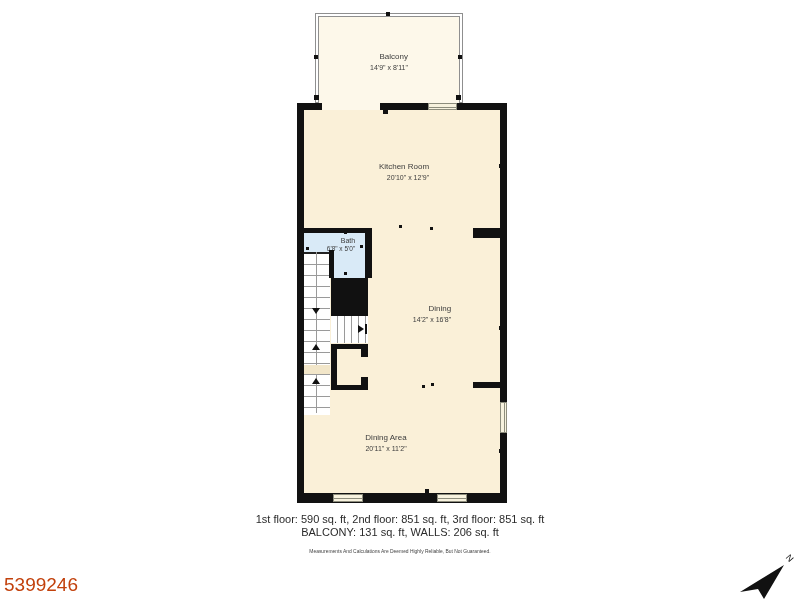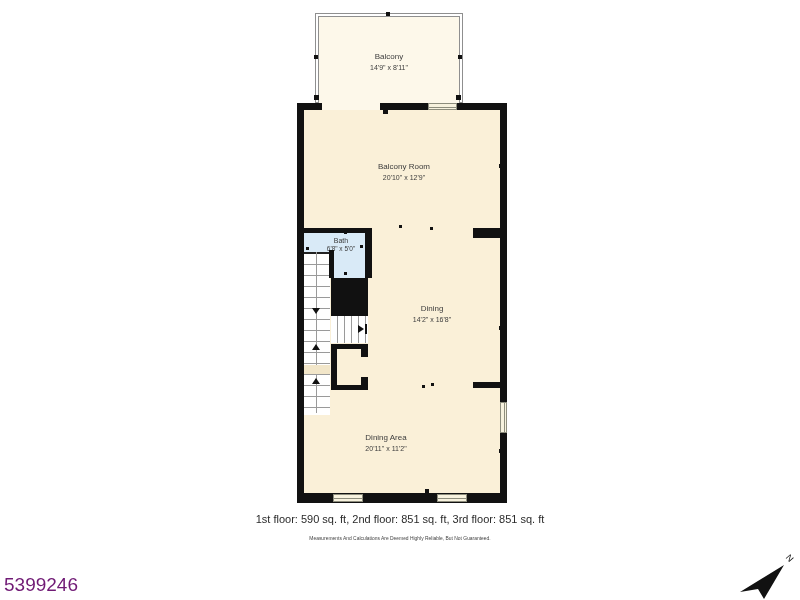--- a/index.html
+++ b/index.html
@@ -4,21 +4,21 @@
 <style>
   html,body{margin:0;padding:0;}
   #canvas{
     position:relative;width:800px;height:600px;background:#ffffff;
     font-family:"Liberation Sans","DejaVu Sans",sans-serif;overflow:hidden;
   }
   .wall{position:absolute;background:#111111;}
   .tick{position:absolute;background:#111111;}
   .floor{position:absolute;background:#faf0d8;}
   .room-label{
-    position:absolute;text-align:center;color:#3c3c3c;line-height:1.35;
+    position:absolute;text-align:right;color:#3c3c3c;line-height:1.35;
     transform:translateX(-50%);white-space:nowrap;
   }
   .room-name{display:block;font-size:8px;}
   .room-dims{display:block;font-size:7px;}
   .small .room-name{font-size:7px;}
   .small .room-dims{font-size:6.5px;}
   .window{position:absolute;background:#f7f2de;border:1px solid #8d8d7d;box-sizing:border-box;}
   .window .mull{position:absolute;background:#8d8d7d;}
   .stairs-v{
     position:absolute;background:repeating-linear-gradient(to bottom,#ffffff 0px,#ffffff 10px,#9a9a9a 10px,#9a9a9a 11px);
@@ -27,21 +27,21 @@
     position:absolute;background:repeating-linear-gradient(to right,#ffffff 0px,#ffffff 6px,#9a9a9a 6px,#9a9a9a 7px);
   }
   .arrow{position:absolute;width:0;height:0;}
   .arrow.up{border-left:4px solid transparent;border-right:4px solid transparent;border-bottom:6px solid #111;}
   .arrow.down{border-left:4px solid transparent;border-right:4px solid transparent;border-top:6px solid #111;}
   .arrow.right{border-top:4px solid transparent;border-bottom:4px solid transparent;border-left:6px solid #111;}
   #footer{position:absolute;left:0;top:513px;width:800px;text-align:center;color:#2a2a2a;}
   #footer .line{font-size:11px;line-height:13px;}
   #footer .total{font-weight:bold;font-size:11.5px;line-height:14px;}
   #footer .disclaimer{margin-top:9px;font-size:6px;transform:scale(0.82);color:#444;}
-  #listing-id{position:absolute;left:4px;top:574px;font-size:19px;color:#701a75;text-align:right;}
+  #listing-id{position:absolute;left:4px;top:574px;font-size:19px;color:#c2410c;text-align:right;}
   #compass{position:absolute;left:735px;top:548px;}
 </style>
 </head>
 <body>
 
 <div id="canvas">
 
   <div style="position:absolute;left:315px;top:13px;width:148px;height:90px;border:1px solid #8f8f8f;background:#ffffff;box-sizing:border-box;">
     <div style="position:absolute;left:2px;top:2px;right:2px;bottom:-2px;border:1px solid #8f8f8f;border-bottom:none;background:#fdf8ea;"></div>
   </div>
@@ -109,21 +109,21 @@
   <div class="tick" style="left:365px;top:324px;width:2px;height:10px;"></div>
 
   <div style="position:absolute;left:337px;top:349px;width:24px;height:36px;background:#faf0d8;"></div>
   <div class="wall" style="left:331px;top:344px;width:6px;height:46px;"></div>
   <div class="wall" style="left:331px;top:344px;width:37px;height:5px;"></div>
   <div class="wall" style="left:331px;top:385px;width:37px;height:5px;"></div>
   <div class="wall" style="left:361px;top:344px;width:7px;height:13px;"></div>
   <div class="wall" style="left:361px;top:377px;width:7px;height:13px;"></div>
 
   <div class="room-label" style="left:404px;top:162px;">
-    <span class="room-name">Balcony Room</span>
+    <span class="room-name">Kitchen Room</span>
     <span class="room-dims">20'10" x 12'9"</span>
   </div>
   <div class="room-label" style="left:432px;top:304px;">
     <span class="room-name">Dining</span>
     <span class="room-dims">14'2" x 16'8"</span>
   </div>
   <div class="room-label" style="left:386px;top:433px;">
     <span class="room-name">Dining Area</span>
     <span class="room-dims">20'11" x 11'2"</span>
   </div>
@@ -136,20 +136,21 @@
   <div class="tick" style="left:425px;top:489px;width:4px;height:4px;"></div>
   <div class="tick" style="left:401px;top:103px;width:4px;height:4px;"></div>
   <div class="tick" style="left:383px;top:110px;width:5px;height:4px;"></div>
   <div class="tick" style="left:399px;top:225px;width:3px;height:3px;"></div>
   <div class="tick" style="left:430px;top:227px;width:3px;height:3px;"></div>
   <div class="tick" style="left:422px;top:385px;width:3px;height:3px;"></div>
   <div class="tick" style="left:431px;top:383px;width:3px;height:3px;"></div>
 
   <div id="footer">
     <div class="line">1st floor: 590 sq. ft, 2nd floor: 851 sq. ft, 3rd floor: 851 sq. ft</div>
+    <div class="line">BALCONY: 131 sq. ft, WALLS: 206 sq. ft</div>
     <div class="disclaimer">Measurements And Calculations Are Deemed Highly Reliable, But Not Guaranteed.</div>
   </div>
 
   <div id="listing-id">5399246</div>
 
   <div id="compass">
     <svg width="60" height="52" viewBox="0 0 60 52">
       <polygon points="49,17 5,44 23,41 29,51" fill="#111111"></polygon>
       <text x="51" y="12" font-size="9" fill="#111111" font-family="Liberation Sans, sans-serif" transform="rotate(48 53 10)">N</text>
     </svg>

